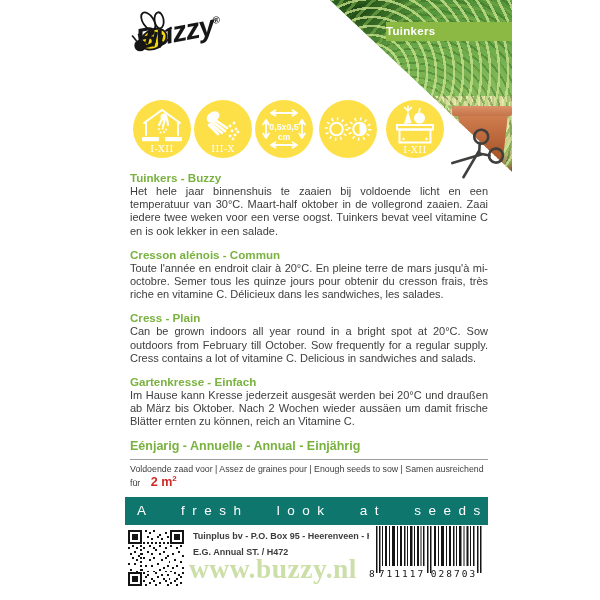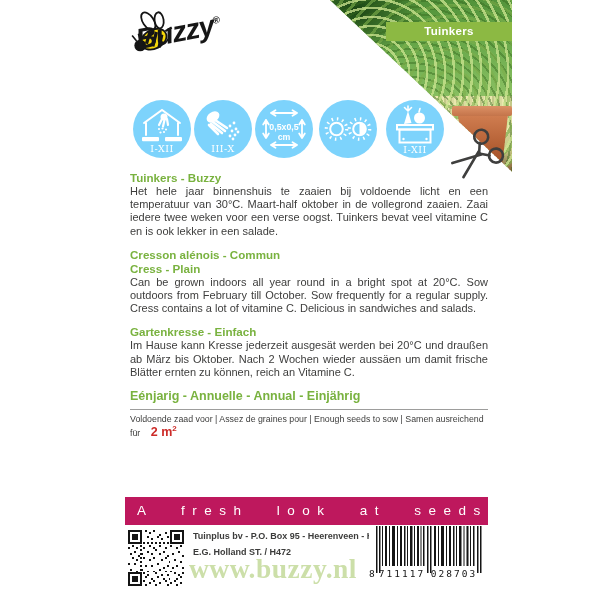--- a/index.html
+++ b/index.html
@@ -20,52 +20,52 @@
   .stems{position:absolute;left:58px;top:96px;width:124px;height:36px;
          background:repeating-linear-gradient(93deg,rgba(238,234,178,.95) 0 2px,
                     rgba(200,202,140,.9) 2px 4px,rgba(222,220,162,.95) 4px 6px);}
   .pot-rim{position:absolute;left:122px;top:106px;width:60px;height:10px;
            background:linear-gradient(#dc9166,#c4744a);border-radius:2px;}
   .pot-body{position:absolute;left:126px;top:116px;width:54px;height:56px;
             background:linear-gradient(180deg,#cf7c4f,#b05c31 60%,#9c4c24);
             clip-path:polygon(4% 0,96% 0,84% 100%,16% 100%);}
   .variety-label{position:absolute;left:56px;top:22px;width:126px;height:19px;
             background:#8cb943;color:#fff;font-weight:700;font-size:11.5px;
-            line-height:19px;text-align:center;letter-spacing:.3px;}
+            line-height:19px;text-align:left;letter-spacing:.3px;}
   .cutline{position:absolute;left:330px;top:1px;width:252px;height:0;
            border-top:2.4px dotted #ffffff;transform-origin:0 0;transform:rotate(43.2deg);}
   .scissors{position:absolute;left:447px;top:127px;width:58px;height:58px;transform:rotate(-38deg);}
 
   
   .logo-bee{position:absolute;left:124px;top:8px;width:54px;height:48px;}
   .brand-word{position:absolute;left:133px;top:24px;font-size:29px;font-weight:700;
               font-style:italic;color:#161616;transform:rotate(-11deg);
               transform-origin:left top;letter-spacing:-1px;}
   .brand-word sup{font-size:10px;font-style:normal;letter-spacing:0;}
 
   
-  .icon{position:absolute;top:100px;width:58px;height:58px;border-radius:50%;background:#7dd3fc;}
+  .icon{position:absolute;top:100px;width:58px;height:58px;border-radius:50%;background:#fde047;}
   #ic1{left:133px}#ic2{left:194px}#ic3{left:255px}#ic4{left:319px}#ic5{left:386px}
   .icon svg{position:absolute;inset:0;}
   .rnum{font-family:"DejaVu Serif",serif;font-size:9.5px;fill:#fff;letter-spacing:.5px;}
   .sptxt{font-family:"Liberation Sans",sans-serif;font-size:8.8px;font-weight:700;fill:#fff;}
 
   
   .content{position:absolute;left:130px;top:171px;width:358px;}
   .sec-h{margin:0 0 1px;font-size:11.6px;font-weight:700;color:#79b23f;}
   .sec-p{margin:0 0 10px;font-size:11px;line-height:13.2px;text-align:justify;}
   .lifecycle{margin:4px 0 0;font-size:12.5px;font-weight:700;color:#79b23f;}
   .rule{border:0;border-top:1px solid #9d9d9c;margin:6px 0 0;}
   .seeds{margin:4px 0 0;font-size:8.8px;color:#3d3d3c;}
   .area{color:#cc2b28;font-weight:700;font-size:12.5px;margin-left:8px;}
   .area sup{font-size:8px;}
 
   
   .tagline-bar{position:absolute;left:125px;top:497px;width:363px;height:28px;
-               background:#be185d;color:#fff;font-size:13.5px;line-height:28px;
+               background:#0f766e;color:#fff;font-size:13.5px;line-height:28px;
                letter-spacing:7.5px;word-spacing:17px;padding-left:12px;
                box-sizing:border-box;white-space:nowrap;overflow:hidden;}
 
   
   .qr{position:absolute;left:128px;top:530px;width:56px;height:56px;}
   .addr{position:absolute;left:193px;top:529px;font-size:9px;font-weight:700;
         color:#3c3c3b;line-height:15.5px;}
   .website{position:absolute;left:189px;top:553px;font-size:27.5px;font-weight:700;
            color:#ccdfa9;letter-spacing:.5px;font-family:Liberation Serif, serif;}
   .barcode{position:absolute;left:369px;top:526px;width:120px;height:56px;}
@@ -192,20 +192,21 @@
           <circle cx="40.5" cy="39" r="1.2"></circle>
       </g>
       <text class="rnum" x="29" y="52.5" text-anchor="middle">I-XII</text>
     </svg>
   </div>
 
   <div class="content">
     <h3 class="sec-h">Tuinkers - Buzzy</h3>
     <p class="sec-p">Het hele jaar binnenshuis te zaaien bij voldoende licht en een temperatuur van 30°C. Maart-half oktober in de vollegrond zaaien. Zaai iedere twee weken voor een verse oogst. Tuinkers bevat veel vitamine C en is ook lekker in een salade.</p>
     <h3 class="sec-h">Cresson alénois - Commun</h3>
+    <p class="sec-p">Toute l'année en endroit clair à 20°C. En pleine terre de mars jusqu'à mi-octobre. Semer tous les quinze jours pour obtenir du cresson frais, très riche en vitamine C. Délicieux dans les sandwiches, les salades.</p>
     <h3 class="sec-h">Cress - Plain</h3>
     <p class="sec-p">Can be grown indoors all year round in a bright spot at 20°C. Sow outdoors from February till October. Sow frequently for a regular supply. Cress contains a lot of vitamine C. Delicious in sandwiches and salads.</p>
     <h3 class="sec-h">Gartenkresse - Einfach</h3>
     <p class="sec-p">Im Hause kann Kresse jederzeit ausgesät werden bei 20°C und draußen ab März bis Oktober. Nach 2 Wochen wieder aussäen um damit frische Blätter ernten zu können, reich an Vitamine C.</p>
     <div class="lifecycle">Eénjarig - Annuelle - Annual - Einjährig</div>
     <hr class="rule">
     <div class="seeds">
       <span>Voldoende zaad voor | Assez de graines pour | Enough seeds to sow | Samen ausreichend für</span>
       <span class="area"> <span>2 m</span><sup>2</sup></span>
     </div>
@@ -241,21 +242,21 @@
                  M1 20h1v1H1zM4 21h1v1H4zM7 20h1v1H7zM10 21h1v1h-1zM13 21h1v1h-1zM16 20h1v1h-1zM19 21h1v1h-1zM22 21h1v1h-1z
                  M8 22h1v1H8zM10 23h1v1h-1zM14 22h1v1h-1zM17 23h1v1h-1zM20 23h1v1h-1zM24 22h1v1h-1zM26 23h1v1h-1zM28 22h1v1h-1z
                  M9 24h1v1H9zM12 25h1v1h-1zM15 24h1v1h-1zM18 25h1v1h-1zM21 25h1v1h-1zM25 25h1v1h-1zM27 24h1v1h-1z
                  M8 26h1v1H8zM11 27h1v1h-1zM13 26h1v1h-1zM16 27h1v1h-1zM19 26h1v1h-1zM22 27h1v1h-1zM24 26h1v1h-1zM27 27h1v1h-1z
                  M9 28h1v1H9zM14 28h1v1h-1zM20 28h1v1h-1zM25 28h1v1h-1z"></path>
       </g>
     </svg>
   </div>
   <div class="addr">
     <div>Tuinplus bv - P.O. Box 95 - Heerenveen - Holland</div>
-    <div>E.G. Holland ST. / H472</div>
+    <div>E.G. Annual ST. / H472</div>
   </div>
   <div class="website">www.buzzy.nl</div>
   <div class="barcode">
     <svg viewBox="0 0 120 56" width="120" height="56">
       <rect width="120" height="56" fill="#fff"></rect>
       <g fill="#141414">
         <rect x="7" y="0" width="1.5" height="47"></rect>
           <rect x="10" y="0" width="1.5" height="47"></rect>
         <rect x="13" y="0" width="1" height="40"></rect>
           <rect x="16" y="0" width="2" height="40"></rect>

